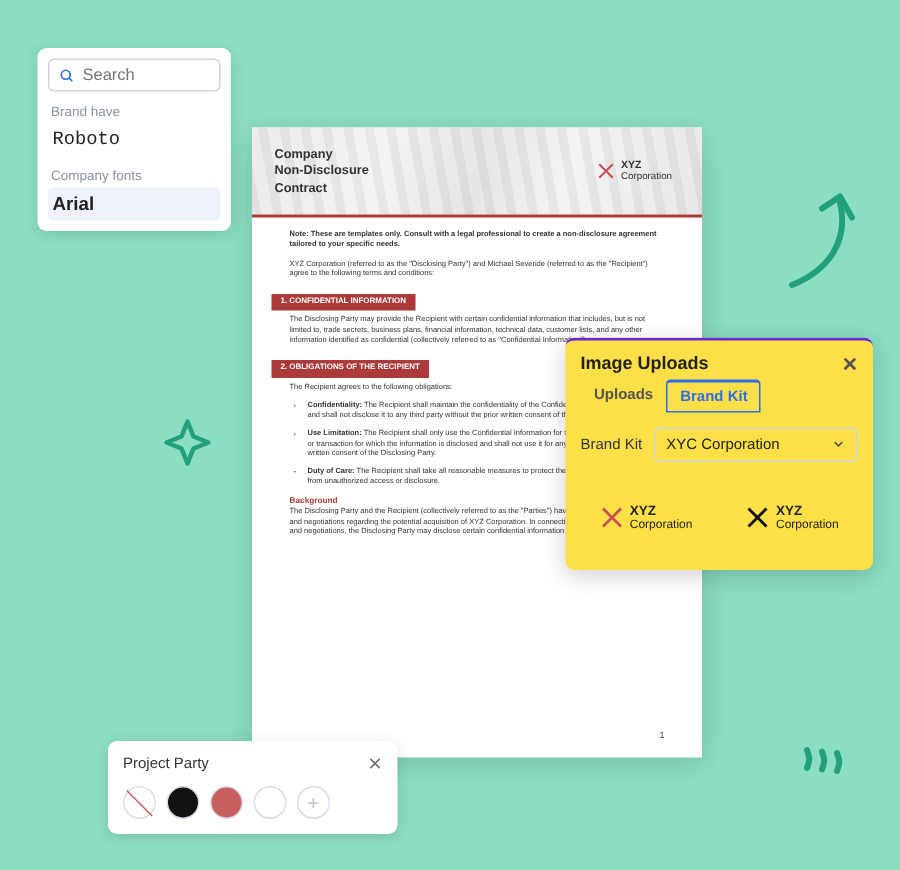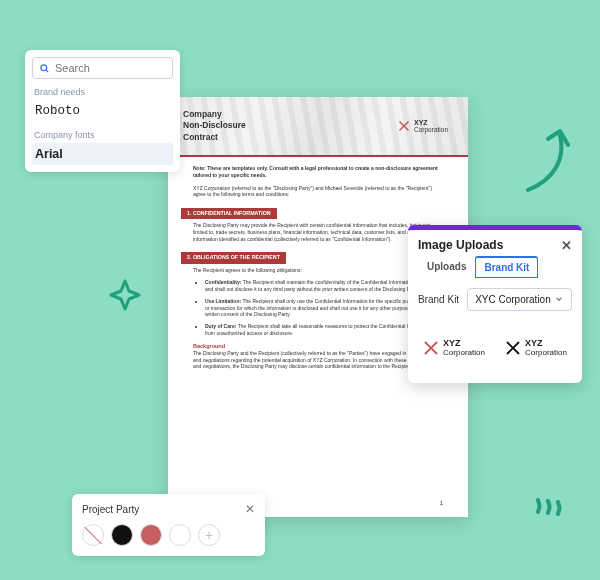--- a/index.html
+++ b/index.html
@@ -7,22 +7,22 @@
     width: 600px; height: 580px;
     background: #8bddc3;
     font-family: -apple-system, BlinkMacSystemFont, "Segoe UI", Arial, sans-serif;
     position: relative;
     overflow: hidden;
   }
 
   
   .font-panel {
     position: absolute;
-    top: 50px; left: 25px;
-    width: 155px;
+    top: 32px; left: 25px;
+    width: 129px;
     background: #fff;
     border-radius: 6px;
     box-shadow: 0 2px 10px rgba(0,0,0,0.12);
     padding: 7px;
     z-index: 40;
   }
   .search-box {
     display: flex; align-items: center;
     border: 1px solid #cbd3e0;
     border-radius: 4px;
@@ -48,21 +48,21 @@
   }
   .font-item.selected { background: #eef2fa; }
   .font-roboto { font-family: Liberation Mono, monospace; font-weight: 400; }
   .font-roboto-c { font-family: "Arial Narrow", Arial, sans-serif; font-weight: 400; letter-spacing: -0.3px; }
   .font-poppins { font-family: Arial, sans-serif; font-weight: 500; }
   .font-arial { font-family: Arial, sans-serif; font-weight: 600; }
 
   
   .doc {
     position: absolute;
-    top: 97px; left: 168px;
+    top: 85px; left: 168px;
     width: 300px; height: 420px;
     background: #fff;
     box-shadow: 0 4px 18px rgba(0,0,0,0.15);
     padding: 0 0 8px 0;
     z-index: 10;
     font-size: 5.2px;
     color: #333;
     line-height: 1.35;
   }
   .doc-header {
@@ -95,24 +95,24 @@
   }
   .bullets { padding-left: 12px; font-size:5px; }
   .bullets li { margin-bottom: 5px; list-style: disc; }
   .bg-head { color:#ad3a3a; font-weight:700; font-size:5.5px; margin-top:6px; }
   .pagenum { position:absolute; bottom:10px; right:25px; font-size:6px; }
 
   
   .uploads {
     position: absolute;
     top: 225px; right: 18px;
-    width: 174px;
-    background: #ffffff;
+    width: 205px;
+    background: #fde047;
     border-radius: 6px;
-    border-top: 5px solid #6d28d9;
+    border-top: 2px solid #6d28d9;
     box-shadow: 0 4px 16px rgba(0,0,0,0.18);
     z-index: 30;
     padding-bottom: 10px;
   }
   .uploads-head {
     display:flex; align-items:center; justify-content:space-between;
     padding:8px 10px 4px 10px;
     font-size: 12px; font-weight:600; color:#222;
   }
   .uploads-head .close { cursor:pointer; color:#555; font-size:13px; line-height:1; }
@@ -182,21 +182,21 @@
 <body>
 
 <div class="font-panel">
   <div class="search-box">
     <svg width="11" height="11" viewBox="0 0 24 24" fill="none" stroke="#2f6fed" stroke-width="2.5">
         <circle cx="10.5" cy="10.5" r="6.5"></circle>
         <line x1="20" y1="20" x2="15.2" y2="15.2"></line>
       </svg>
     <input placeholder="Search" style="">
   </div>
-  <div class="font-section-label">Brand needs</div>
+  <div class="font-section-label">Brand have</div>
   <div class="font-item font-roboto">Roboto</div>
   <div class="font-section-label">Company fonts</div>
   <div class="font-item font-arial selected">Arial</div>
 </div>
 
 <div class="doc">
   <div class="doc-header">
     <div class="doc-title">
       <div>Company</div>
       <div>Non-Disclosure</div>

